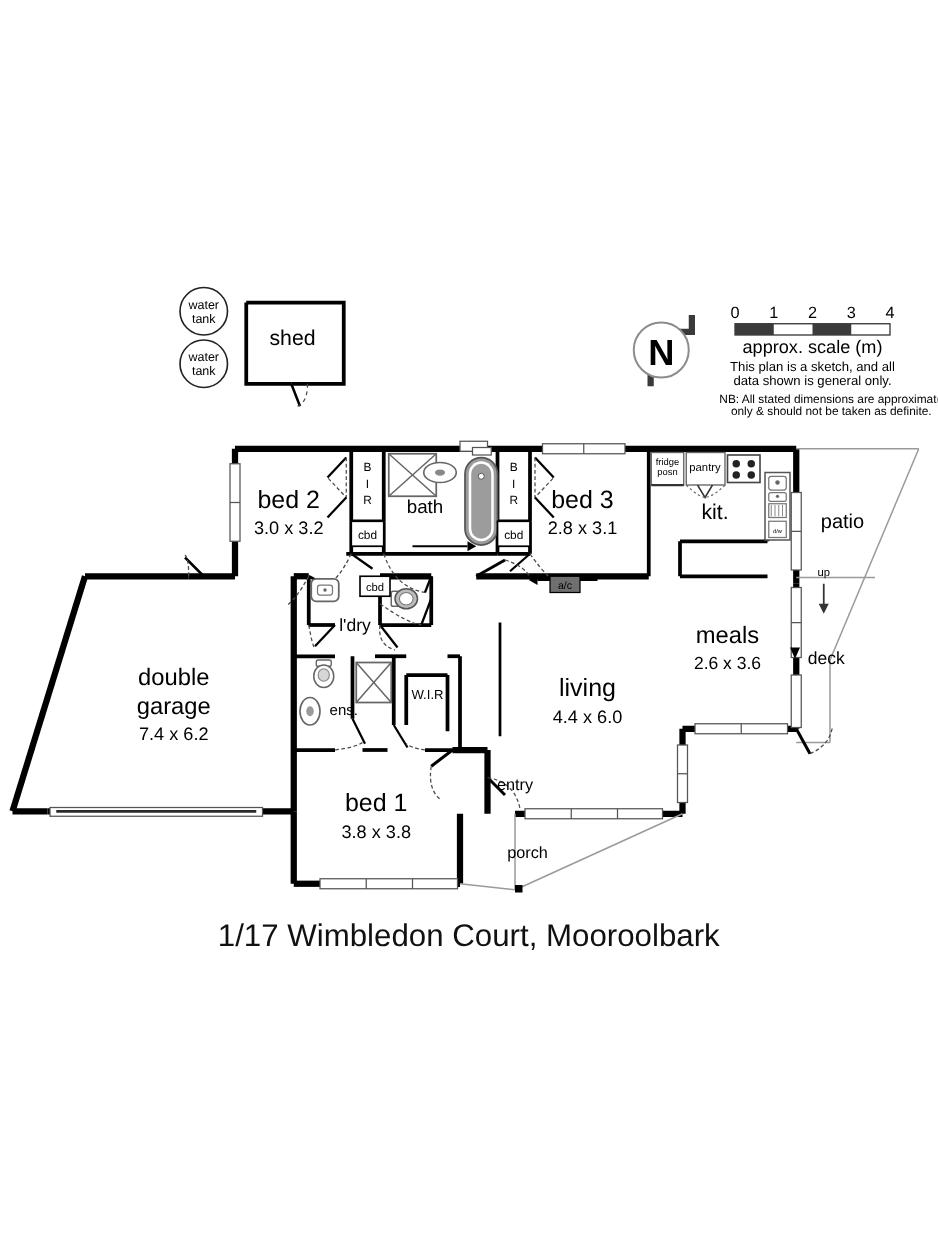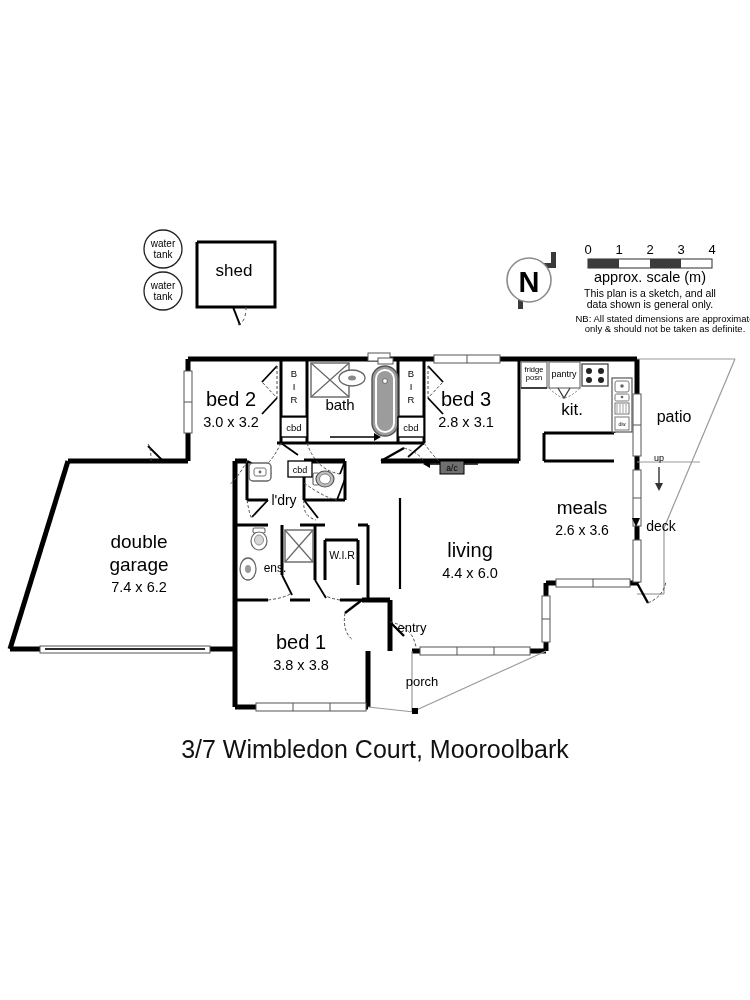--- a/index.html
+++ b/index.html
@@ -435,13 +435,13 @@
 
     <text x="342" y="559" text-anchor="middle" font-size="10.5">W.I.R</text>
 
     <text x="412" y="632" text-anchor="middle" font-size="13">entry</text>
 
     <text x="422" y="686" text-anchor="middle" font-size="13">porch</text>
   </g>
 
 </svg>
 
-<div id="title">3/7 Wimbledon Court, Mooroolbark</div>
+<div id="title">1/17 Wimbledon Court, Mooroolbark</div>
 
 </body></html>

